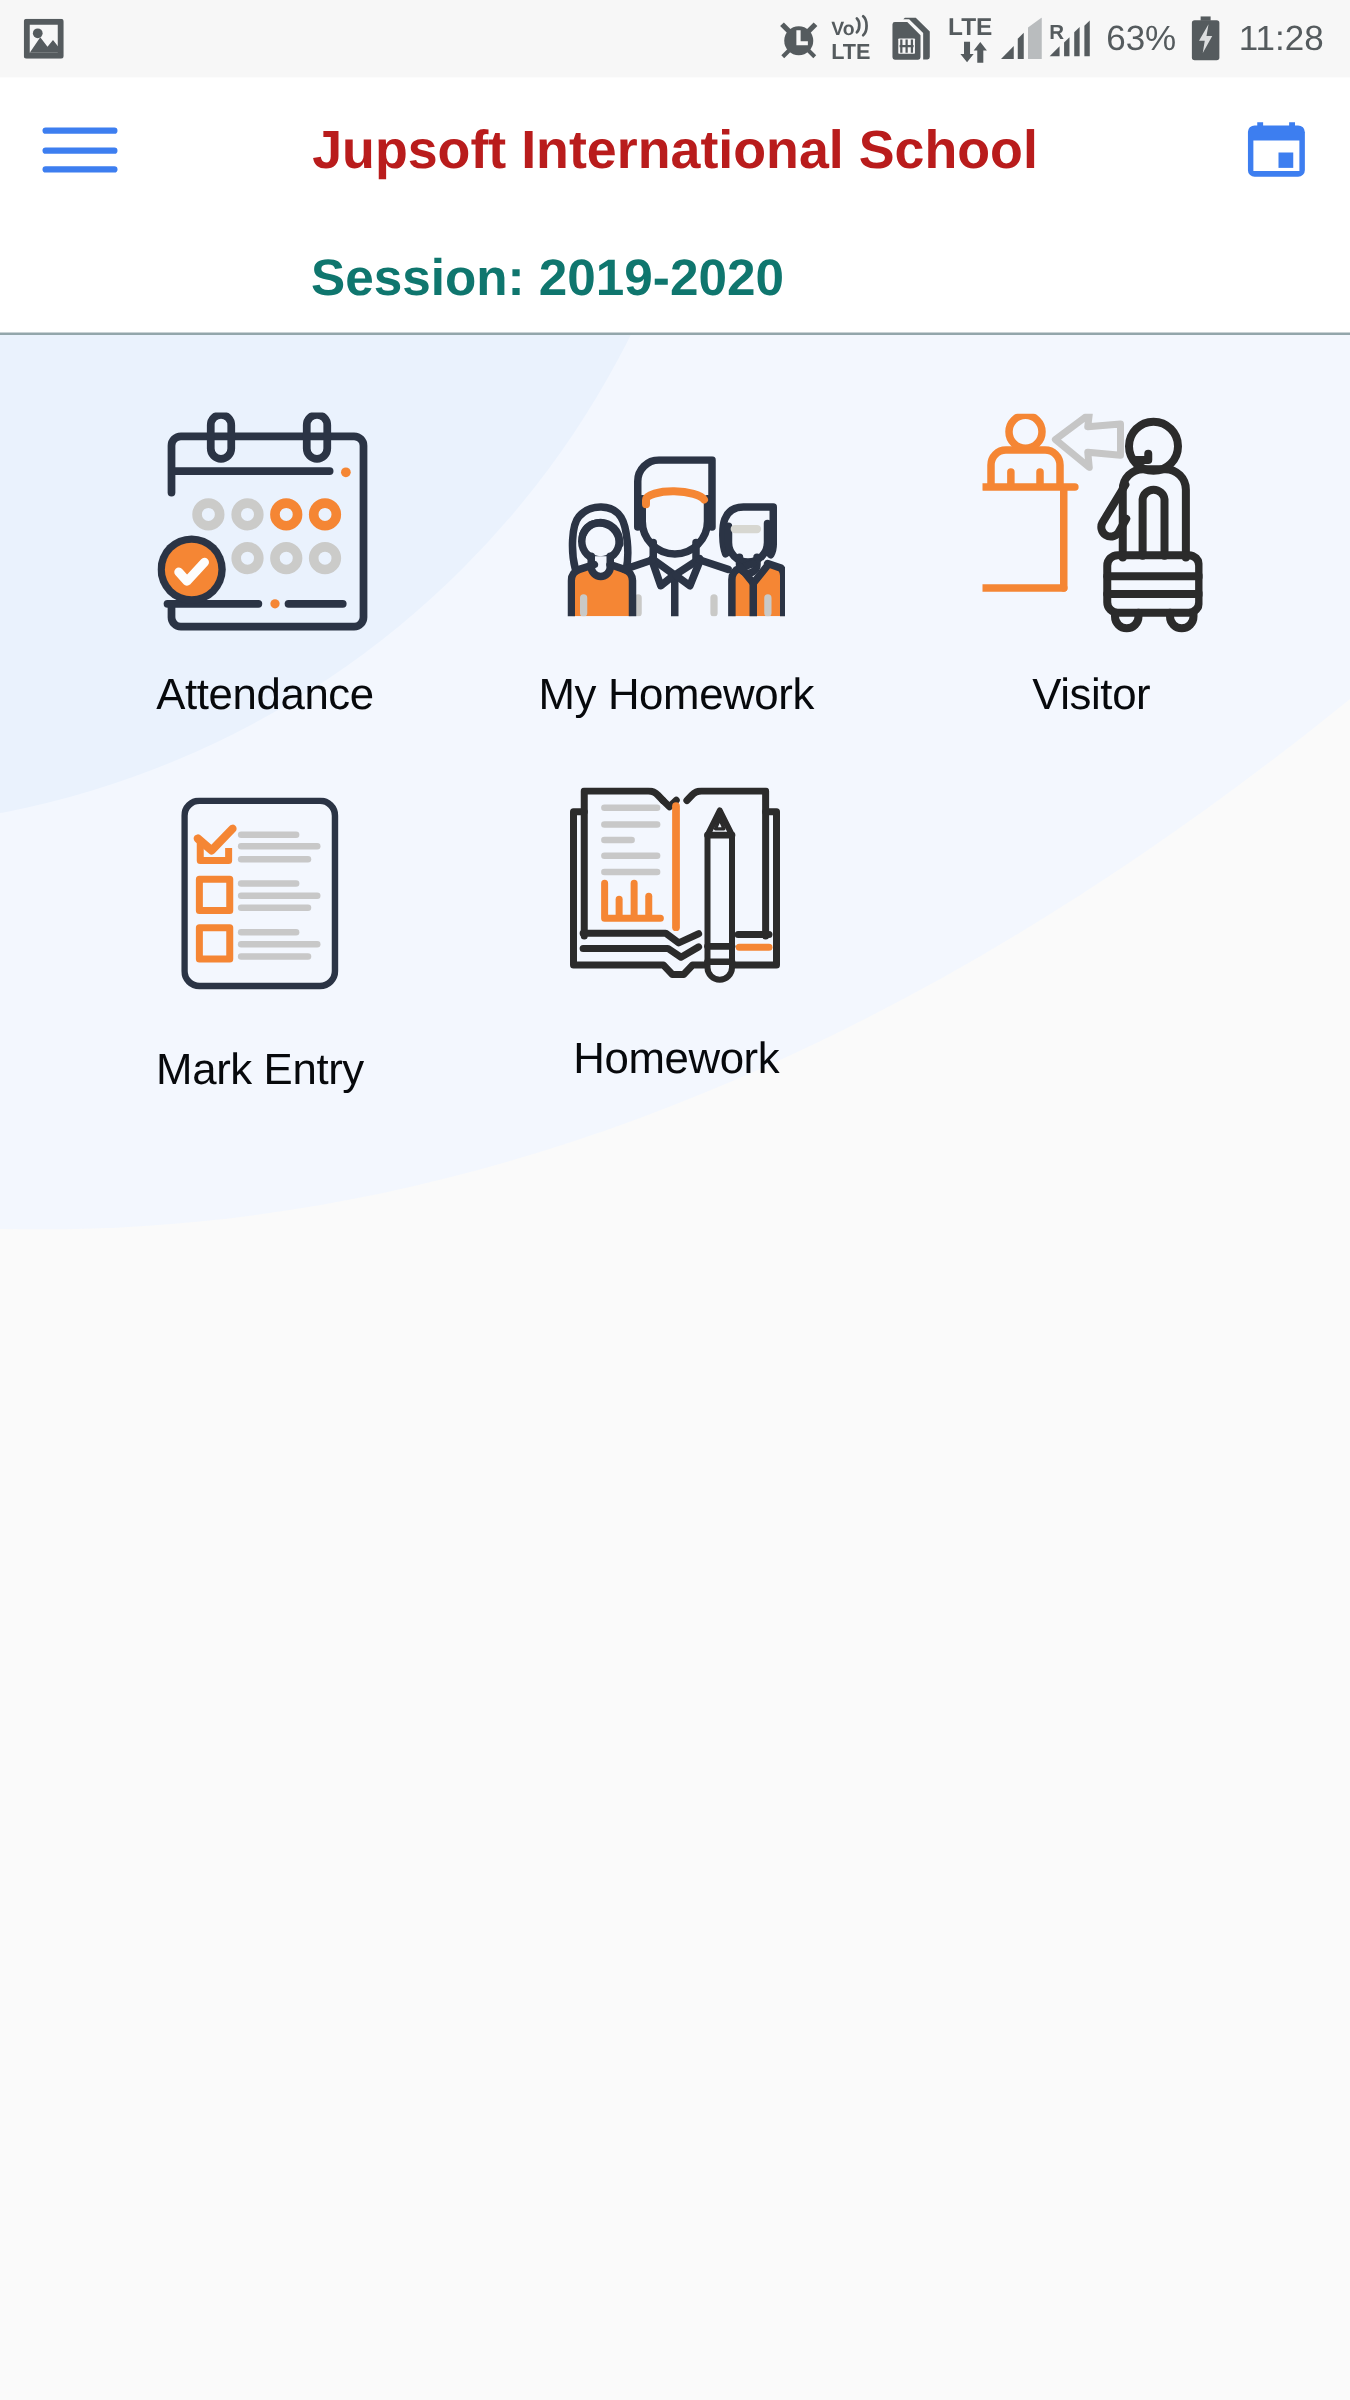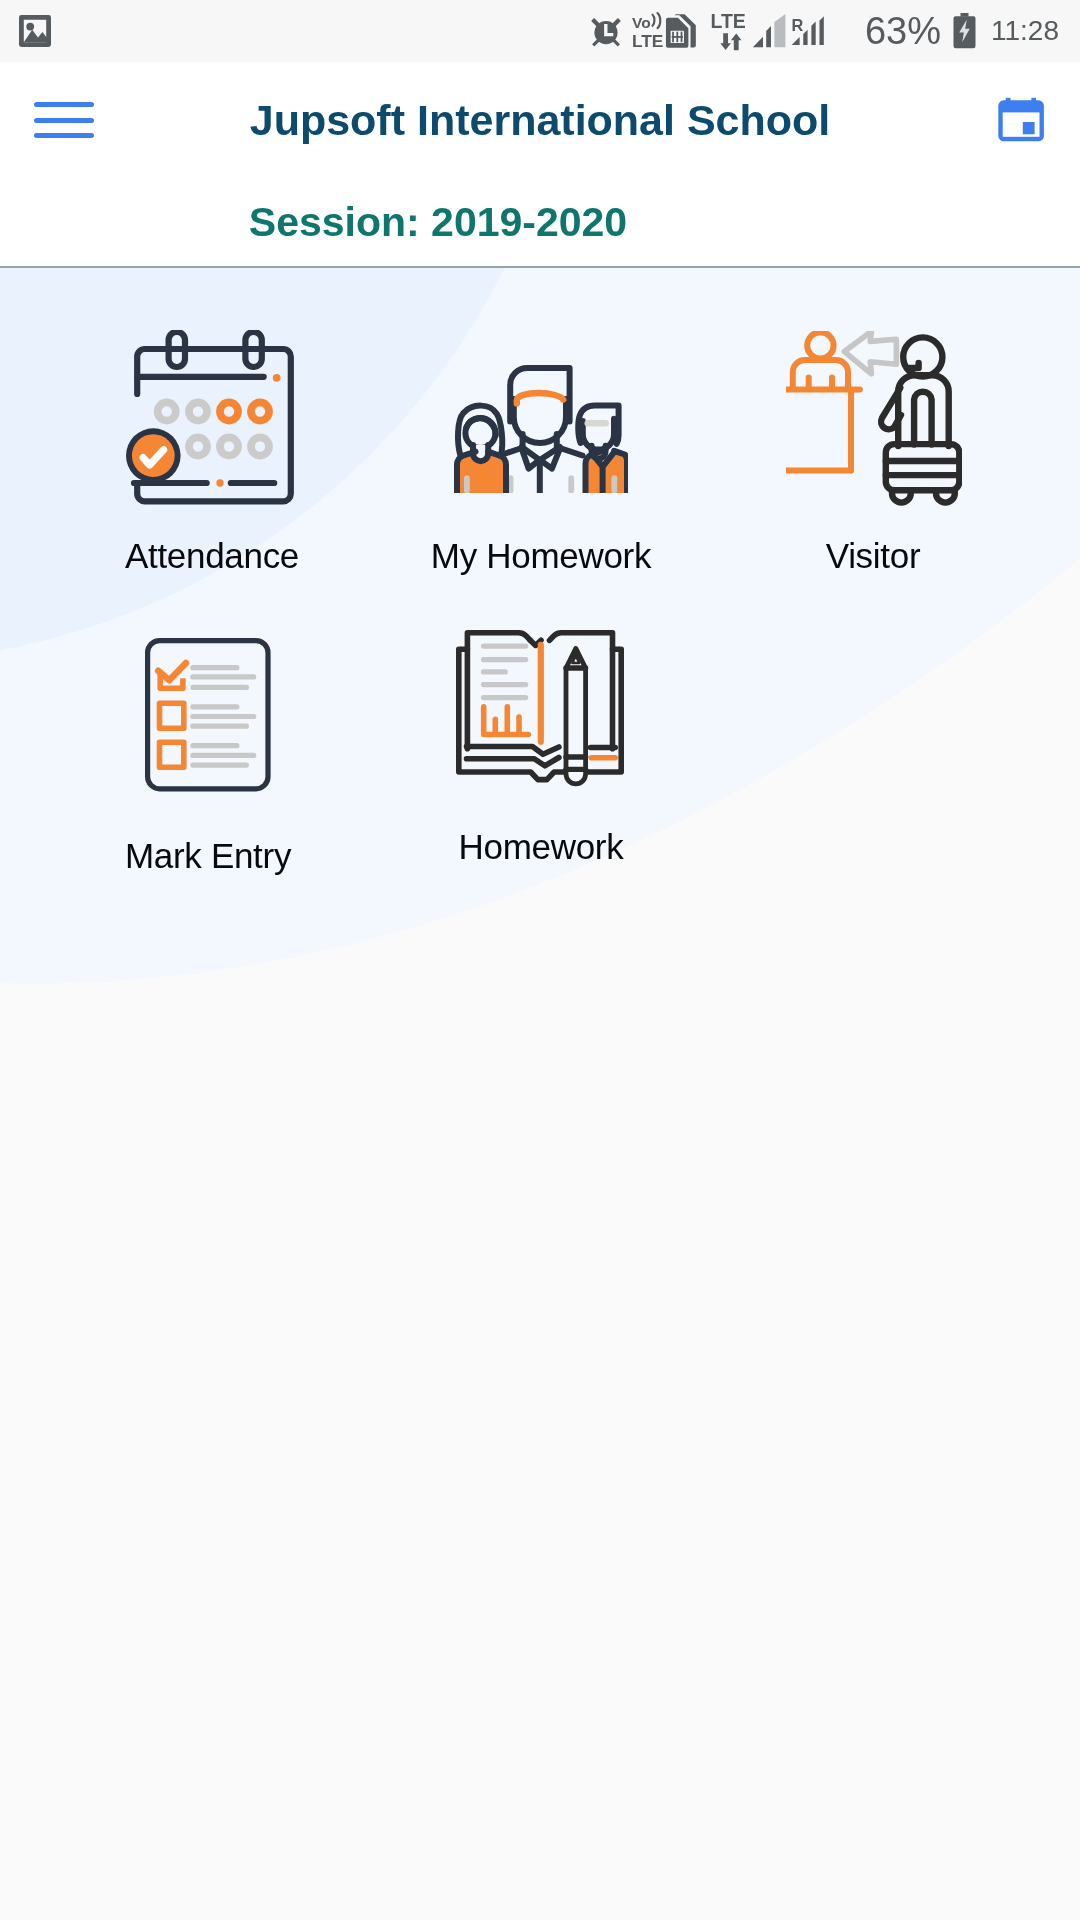--- a/index.html
+++ b/index.html
@@ -5,27 +5,27 @@
   html,body{margin:0;padding:0;}
   body{width:1080px;height:1920px;background:#fafafa;font-family:"Liberation Sans",sans-serif;overflow:hidden;}
   .screen{position:relative;width:1080px;height:1920px;background:#fafafa;overflow:hidden;}
 
   
   .statusbar{position:absolute;left:0;top:0;width:1080px;height:62px;background:#f7f7f7;}
   .sb-left{position:absolute;left:19px;top:15px;}
   .sb-right{position:absolute;right:21px;top:0;height:62px;display:flex;align-items:center;gap:0px;}
   .sb-ic{display:flex;align-items:center;justify-content:center;}
   .sb-txt{color:#555b5e;font-size:28px;letter-spacing:0px;}
-  .sb-pct{font-size:38px;margin-left:28px;}
+  .sb-pct{font-size:28px;}
 
   
   .appbar{position:absolute;left:0;top:62px;width:1080px;height:204px;background:#ffffff;border-bottom:2px solid #93a6ab;z-index:5;}
   .menu-btn{position:absolute;left:34px;top:40px;width:60px;height:36px;}
   .menu-bar{position:absolute;left:0;height:5px;width:60px;border-radius:3px;background:#3d7ef0;}
-  .apptitle{position:absolute;left:0;top:34px;width:1080px;text-align:center;color:#0c4a6e;
+  .apptitle{position:absolute;left:0;top:34px;width:1080px;text-align:center;color:#b91c1c;
             font-size:43px;font-weight:bold;letter-spacing:0px;}
   .cal-btn{position:absolute;right:34px;top:33px;width:48px;height:48px;}
   .session{position:absolute;left:0;top:137px;width:876px;text-align:center;color:#0f766e;
            font-size:41px;font-weight:bold;letter-spacing:0px;}
 
   
   .hero{position:absolute;left:0;top:267px;width:1080px;height:1653px;overflow:hidden;}
   .hero svg{position:absolute;left:0;top:0;}
 
   
@@ -55,21 +55,21 @@
             <line x1="2.6" y1="4.4" x2="9.2" y2="11.0" stroke-width="4.2"></line>
             <line x1="29.4" y1="4.4" x2="22.8" y2="11.0" stroke-width="4.2"></line>
             <line x1="3.2" y1="30.4" x2="8.2" y2="25.4" stroke-width="3.2"></line>
             <line x1="28.8" y1="30.4" x2="23.8" y2="25.4" stroke-width="3.2"></line>
           </g>
           <circle fill="#555b5e" cx="16" cy="17.6" r="11.6"></circle>
           <path fill="#f7f7f7" d="M14.1 9.1h3.4v8.8h5.8v3.3h-9.2z"></path>
         </svg>
       </span>
 
-      <span class="sb-ic" style="">
+      <span class="sb-ic" style="margin-right:15px">
         <svg width="31" height="42" viewBox="0 0 34 42">
           <text x="0" y="18" font-family="Liberation Sans, sans-serif" font-size="17" font-weight="bold" fill="#555b5e">Vo</text>
           <path d="M22.5 3.2c2.8 2.4 2.8 9.4 0 12.1" stroke="#555b5e" stroke-width="2.4" fill="none" stroke-linecap="round"></path>
           <path d="M28.0 1.3c4.0 3.3 4.0 13.3 0 16.6" stroke="#555b5e" stroke-width="2.4" fill="none" stroke-linecap="round"></path>
           <text x="0" y="39" font-family="Liberation Sans, sans-serif" font-size="19" font-weight="bold" fill="#555b5e">LTE</text>
         </svg>
       </span>
 
       <span class="sb-ic" style="margin-right:11px">
         <svg width="36" height="36" viewBox="0 0 34 34">

